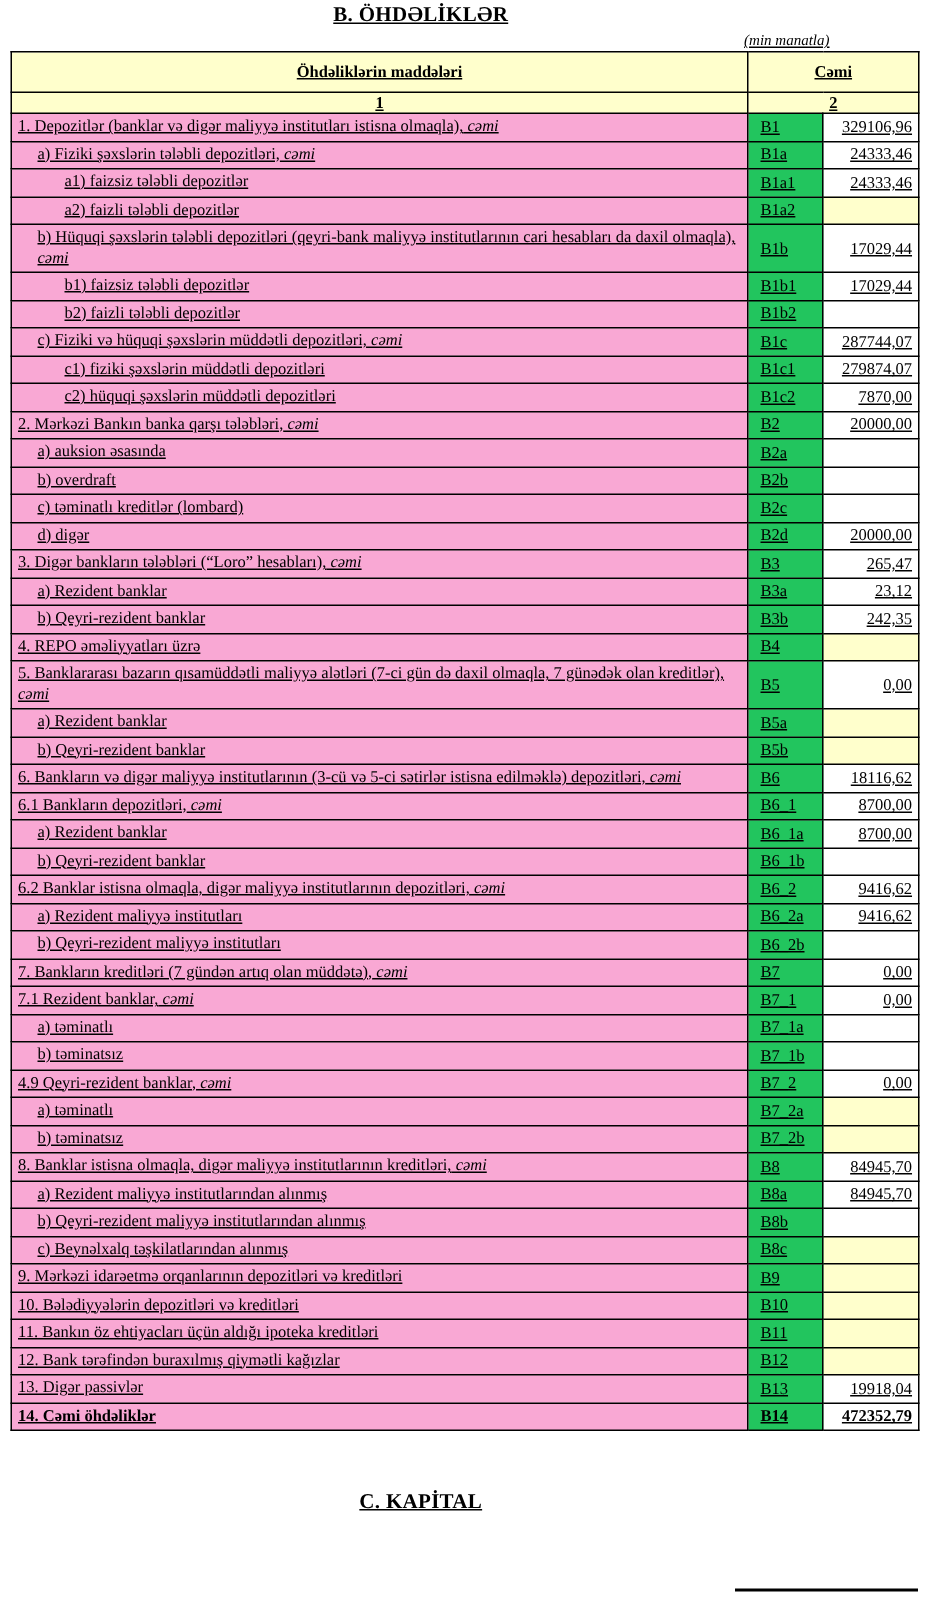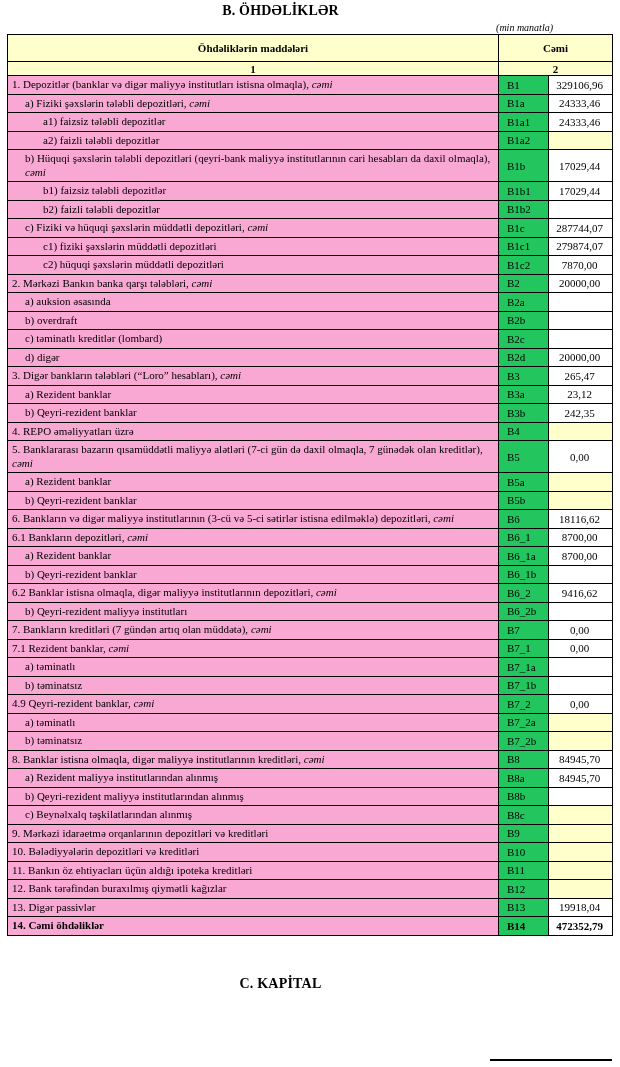--- a/index.html
+++ b/index.html
@@ -1,33 +1,33 @@
 <!DOCTYPE html>
 <html><head>
 <meta charset="utf-8">
 <style>
   * { margin:0; padding:0; box-sizing:border-box; }
   html,body { background:#ffffff; }
   body {
     width:620px; height:1067px; overflow:hidden; position:relative;
     font-family:"Liberation Serif", serif; color:#000;
   }
-  .page { position:relative; width:561px; height:1067px; padding:3px 7px 0 7px; }
+  .page { position:relative; width:561px; height:1067px; padding:3px 7px 0 7px;text-decoration:underline; }
   .doc-title { text-align:center; font-weight:bold; font-size:14px; letter-spacing:0.2px; }
   .unit-note { text-align:right; font-style:italic; font-size:10px; margin:3px 1px 1px 0; }
   table.liab { border-collapse:collapse; width:605px; table-layout:fixed; }
   table.liab th, table.liab td { border:1px solid #000; font-size:11px; vertical-align:middle; }
   table.liab th { background:#FFFFCC; font-weight:bold; text-align:center;margin-top:28px; }
   th.h1, th.h2 { height:27px; font-size:11.5px; }
   th.n1, th.n2 { height:14px; line-height:12px; }
   td.lbl { background:#f9a8d4; padding:2px 3px 2px 4px; line-height:13.5px; height:18px; }
   td.lbl.ind1 { padding-left:17px;margin-left:37px; }
   td.lbl.ind2 { padding-left:35px; }
   td.code { background:#22c55e; padding:2px 2px 2px 8px; text-align:left; height:18px; }
-  td.val { background:#ffffff; text-align:center; padding:2px 4px 2px 2px; height:18px; }
+  td.val { background:#ffffff; text-align:right; padding:2px 4px 2px 2px; height:18px; }
   td.val.ybg { background:#FFFFCC; }
   .b { font-weight:bold; }
   .it { font-style:italic; }
   .footer-title { text-align:center; font-weight:bold; font-size:14px; margin-top:40px; letter-spacing:0.2px; }
   .next-table-line { position:absolute; left:490px; top:1059px; width:122px; border-top:2px solid #000; }
 </style>
 </head>
 <body>
 
 <div class="page">
@@ -181,20 +181,25 @@
           <td class="lbl ind1"><span>b) Qeyri-rezident banklar</span></td>
           <td class="code">B6_1b</td>
           <td class="val"></td>
         </tr>
         <tr>
           <td class="lbl ind0"><span>6.2 Banklar istisna olmaqla, digər maliyyə institutlarının depozitləri,</span><span class="it"> cəmi</span></td>
           <td class="code">B6_2</td>
           <td class="val">9416,62</td>
         </tr>
         <tr>
+          <td class="lbl ind1"><span>a) Rezident maliyyə institutları</span></td>
+          <td class="code">B6_2a</td>
+          <td class="val">9416,62</td>
+        </tr>
+        <tr>
           <td class="lbl ind1"><span>b) Qeyri-rezident maliyyə institutları</span></td>
           <td class="code">B6_2b</td>
           <td class="val"></td>
         </tr>
         <tr>
           <td class="lbl ind0"><span>7. Bankların kreditləri (7 gündən artıq olan müddətə),</span><span class="it"> cəmi</span></td>
           <td class="code">B7</td>
           <td class="val">0,00</td>
         </tr>
         <tr>

